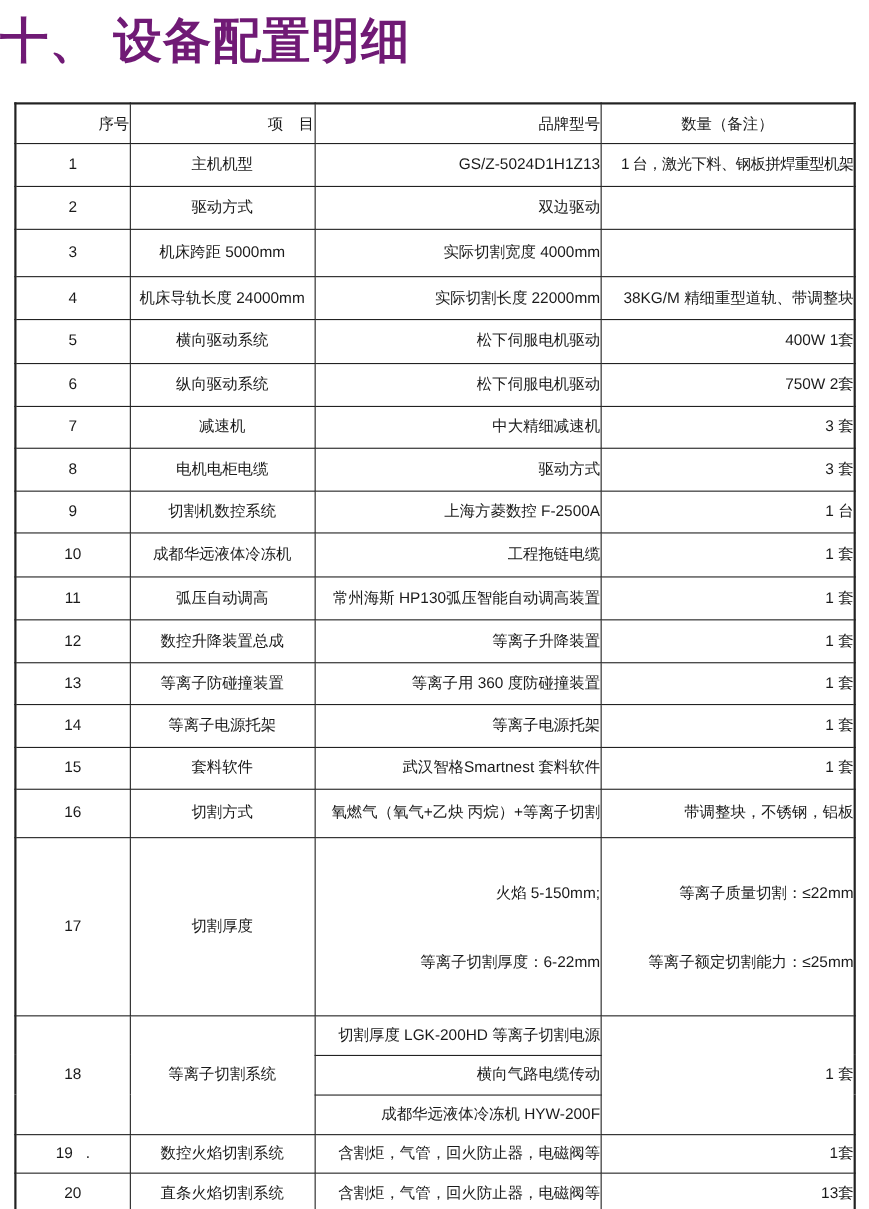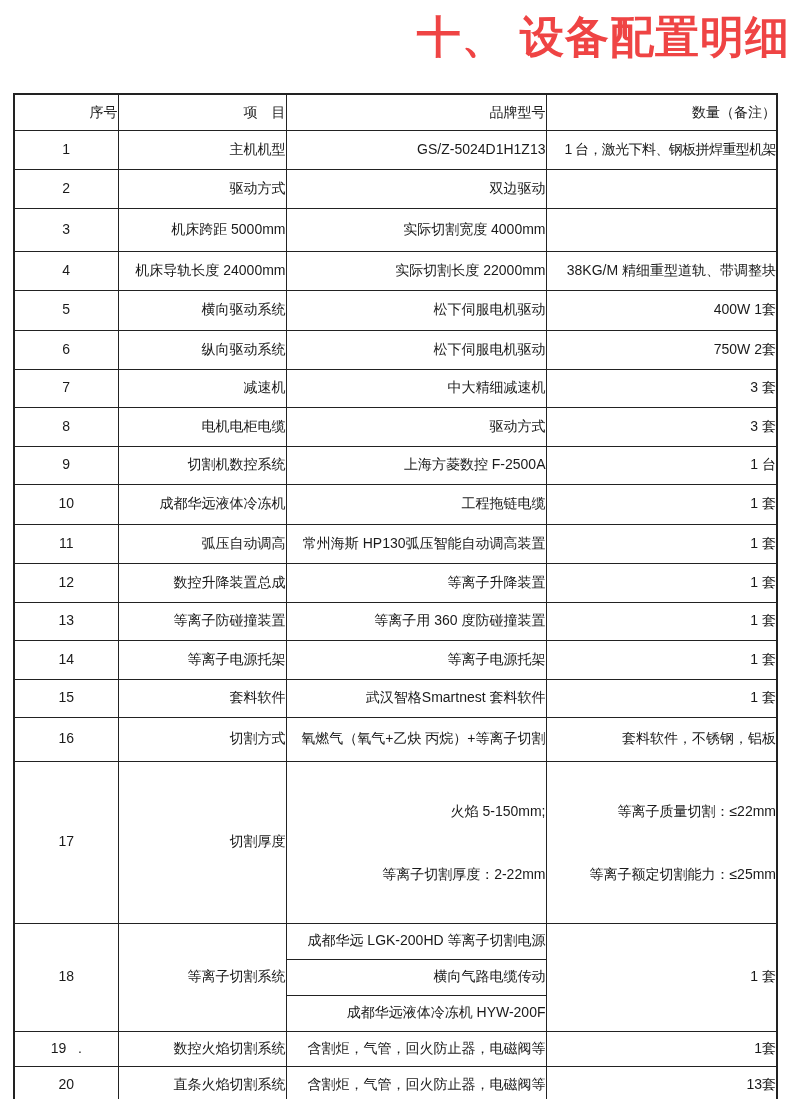--- a/index.html
+++ b/index.html
@@ -14,26 +14,26 @@
     background: #ffffff;
     font-family: "Liberation Sans", sans-serif;
     color: #111111;
     overflow: hidden;
   }
   .doc-title {
     position: absolute;
     top: 8px;
     left: 0;
     width: 100%;
-    text-align: right;
+    text-align: left;
     font-size: 44px;
     font-weight: 800;
     letter-spacing: 1px;
     white-space: pre-wrap;
-    color: #ef4444;
+    color: #701a75;
   }
   table.spec {
     position: absolute;
     left: 13px;
     top: 93px;
     width: 763px;
     border-collapse: collapse;
     table-layout: fixed;
     border: 2px solid #222222;
   }
@@ -43,24 +43,24 @@
     font-size: 14px;
     font-weight: normal;
     color: #1a1a1a;
     vertical-align: middle;
     white-space: pre-wrap;
     overflow: hidden;
     padding: 0;
     line-height: 1.25;
   }
   .c-no    { text-align: center; }
-  .c-item  { text-align: right; padding-left: 14px; }
+  .c-item  { text-align: center; padding-left: 14px; }
   .c-brand { text-align: right; padding-left: 13px; }
   .c-qty   { text-align: right; padding-left: 17px; }
-  th.h-qty { text-align: right; padding-right: 32px; }
+  th.h-qty { padding-right: 32px; }
   th.h-no, th.h-item, th.h-brand { text-align: right; }
   .qty-flush {
     padding-left: 3px;
     font-size: 13.5px;
     letter-spacing: -0.6px;
   }
   .two-line div { line-height: 28px; }
 </style>
 </head>
 <body>
@@ -172,38 +172,38 @@
       <tr style="height:38px">
         <td class="c-no">15</td>
         <td class="c-item">套料软件</td>
         <td class="c-brand">武汉智格Smartnest 套料软件</td>
         <td class="c-qty">1 套</td>
       </tr>
       <tr style="height:44px">
         <td class="c-no">16</td>
         <td class="c-item">切割方式</td>
         <td class="c-brand">氧燃气（氧气+乙炔 丙烷）+等离子切割</td>
-        <td class="c-qty">套料软件，不锈钢，铝板</td>
+        <td class="c-qty">带调整块，不锈钢，铝板</td>
       </tr>
       <tr style="height:58px">
         <td class="c-no">17</td>
         <td class="c-item">切割厚度</td>
         <td class="c-brand two-line">
           <div>火焰 5-150mm;</div>
-          <div>等离子切割厚度：2-22mm</div>
+          <div>等离子切割厚度：6-22mm</div>
         </td>
         <td class="c-qty two-line">
           <div>等离子质量切割：≤22mm</div>
           <div>等离子额定切割能力：≤25mm</div>
         </td>
       </tr>
       <tr style="height:36px">
         <td class="c-no" rowspan="3">18</td>
         <td class="c-item" rowspan="3">等离子切割系统</td>
-        <td class="c-brand">成都华远 LGK-200HD 等离子切割电源</td>
+        <td class="c-brand">切割厚度 LGK-200HD 等离子切割电源</td>
         <td class="c-qty" rowspan="3">1 套</td>
       </tr>
       <tr style="height:36px">
         <td class="c-brand">横向气路电缆传动</td>
       </tr>
       <tr style="height:36px">
         <td class="c-brand">成都华远液体冷冻机 HYW-200F</td>
       </tr>
       <tr style="height:35px">
         <td class="c-no">19   .</td>

